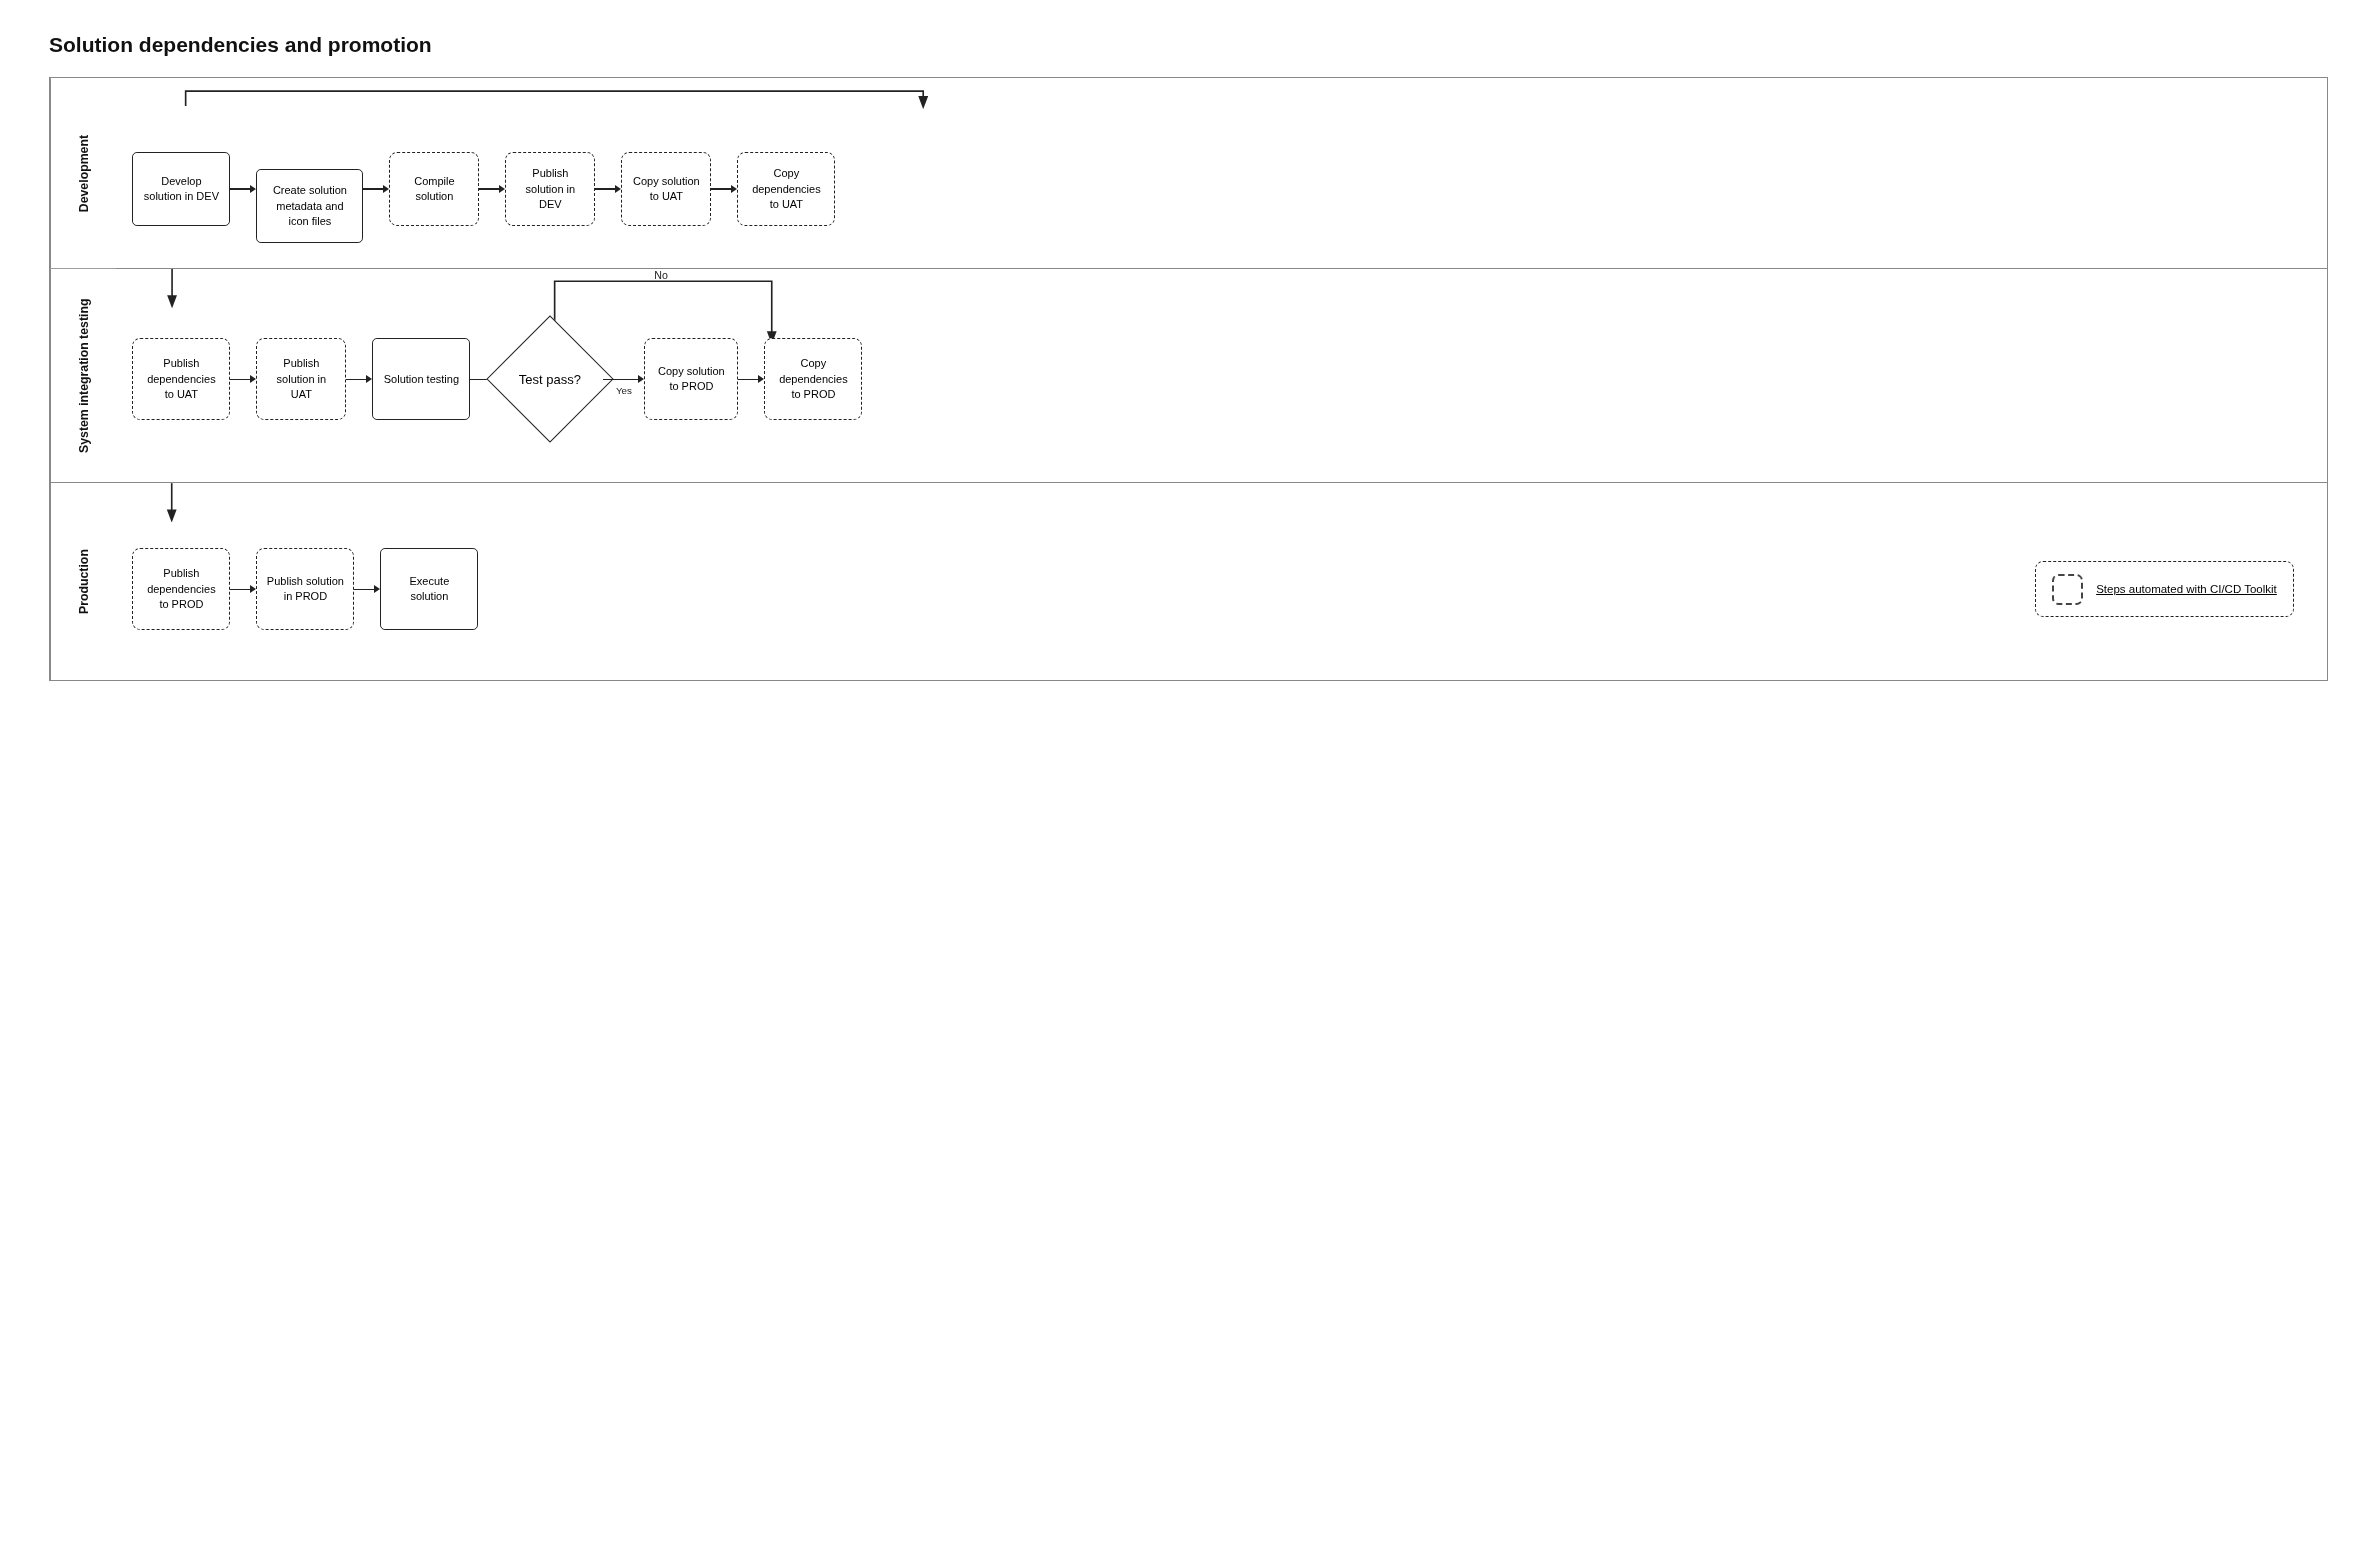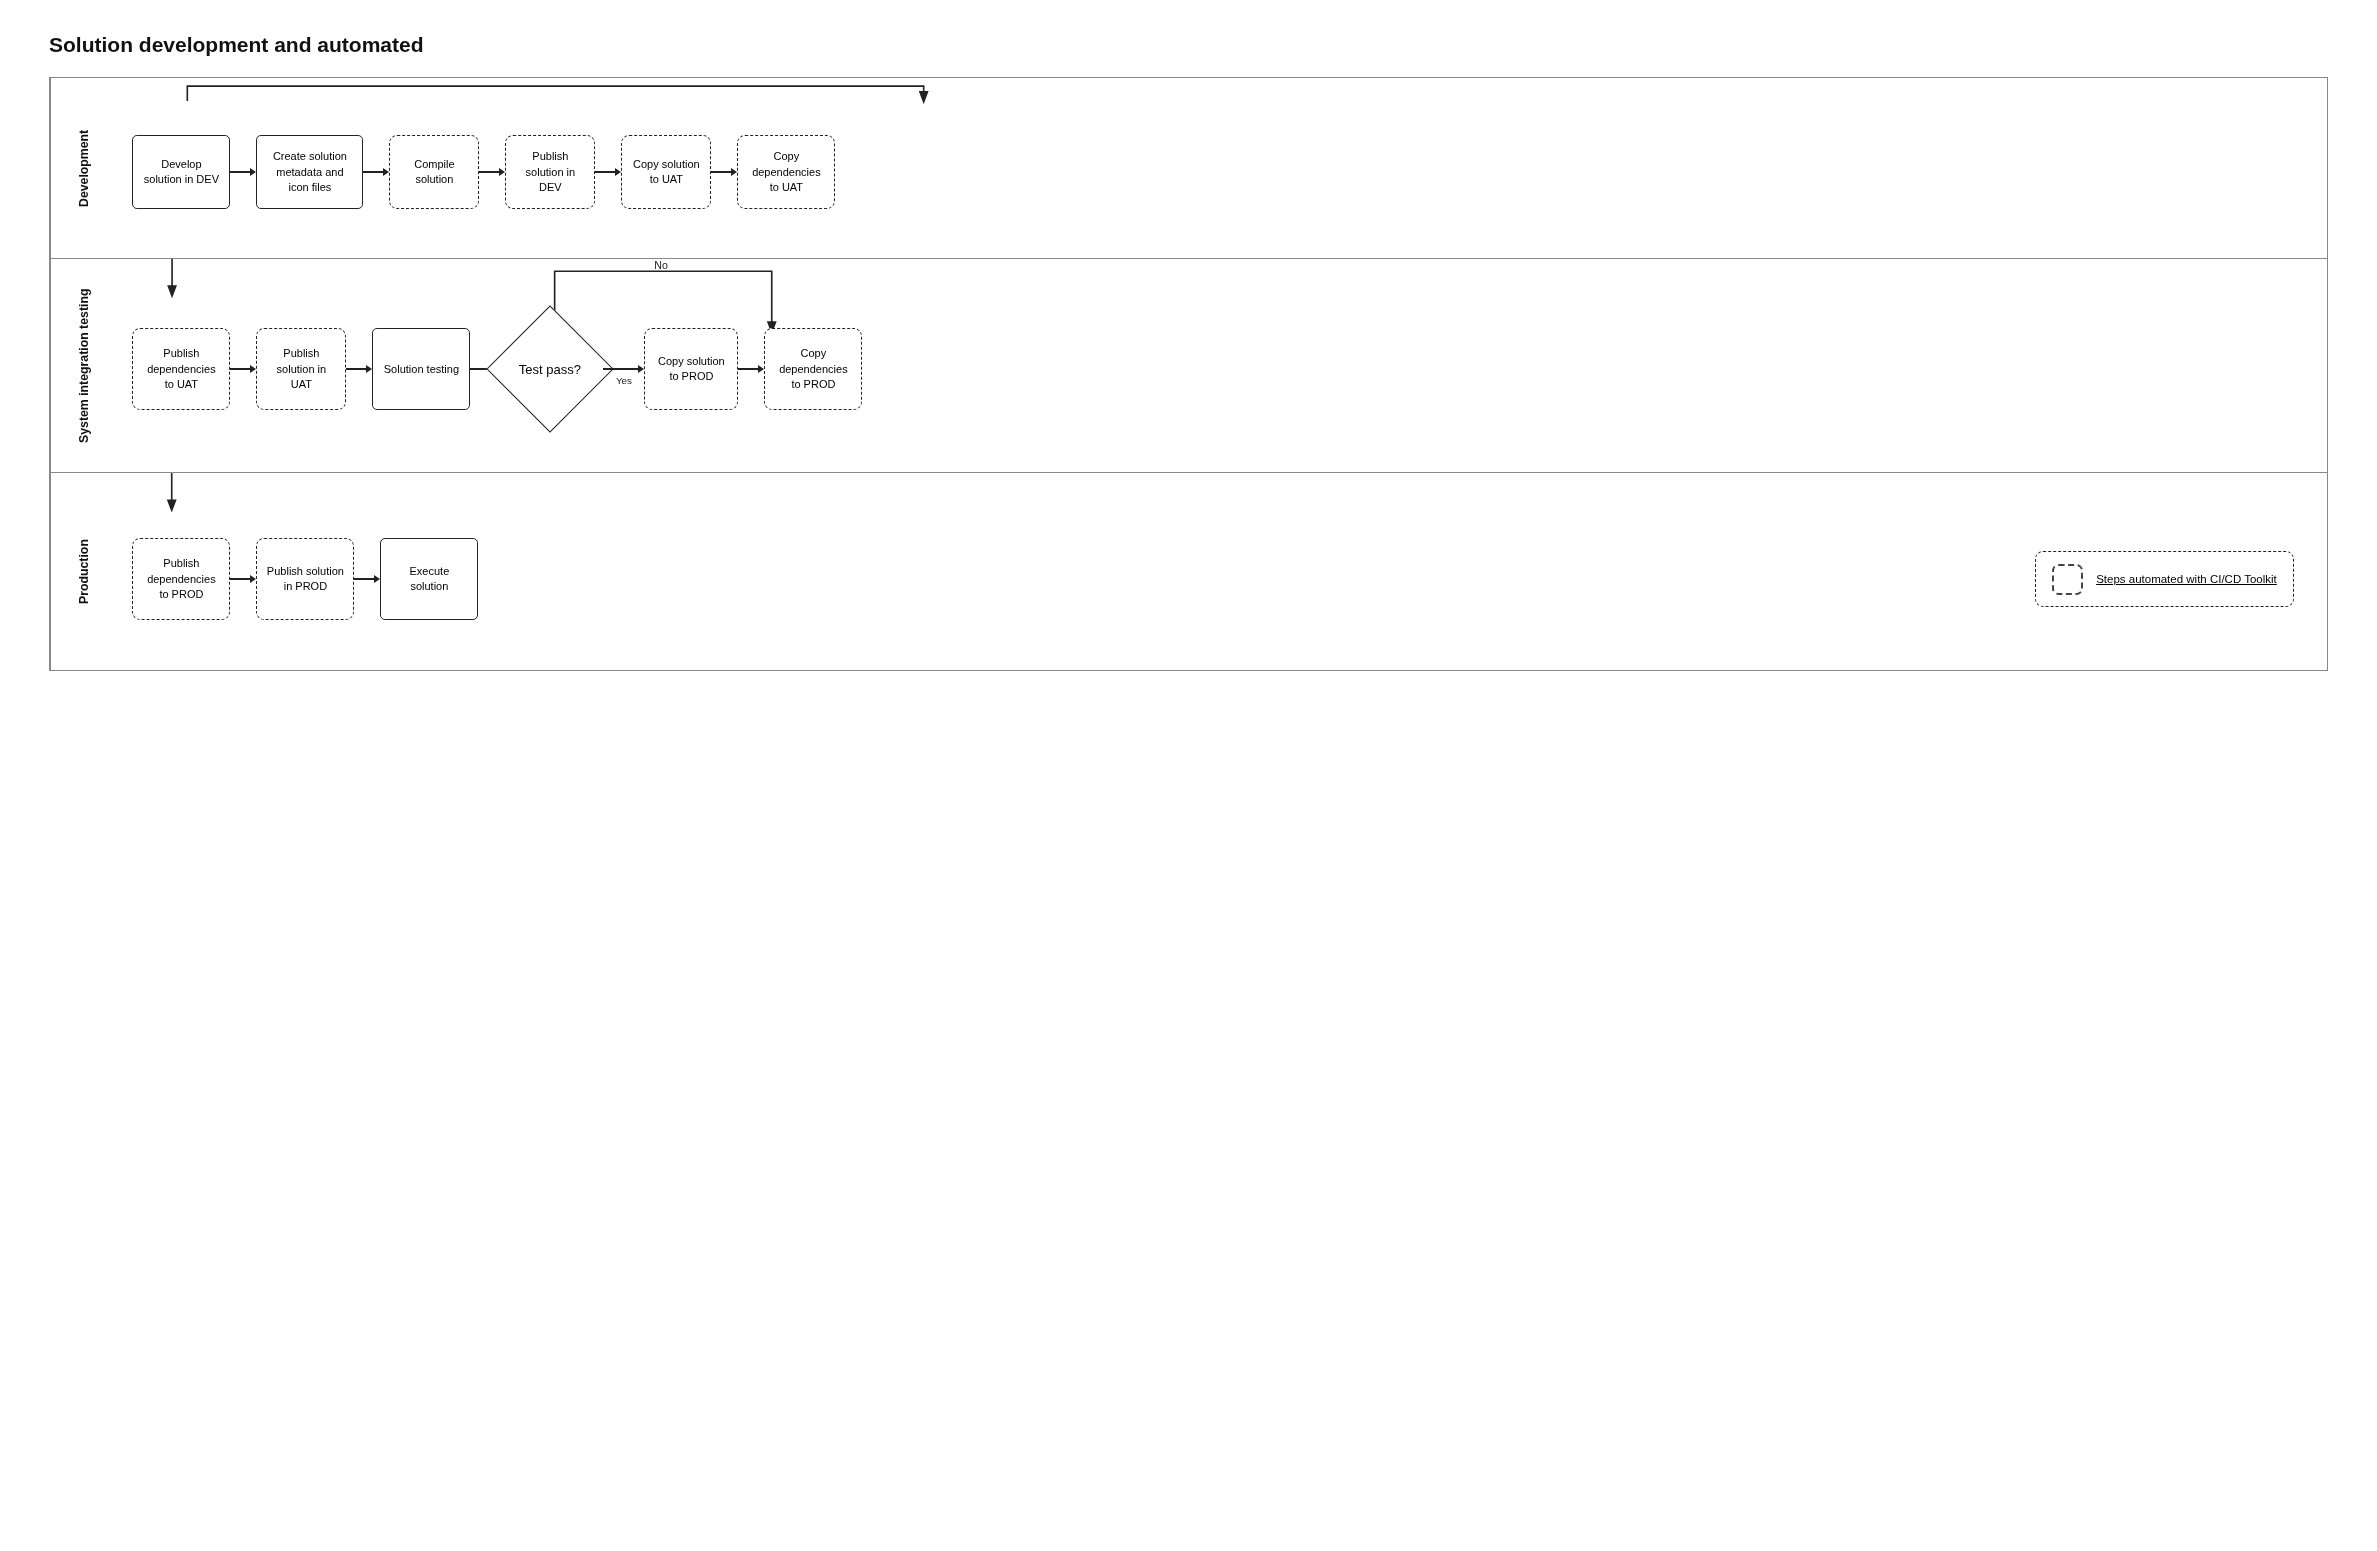--- a/index.html
+++ b/index.html
@@ -166,21 +166,21 @@
       left: 50%;
       transform: translateX(-50%);
       font-size: 9.8px;
       white-space: nowrap;
       color: #222;
     }
   </style>
 </head>
 <body>
 
-<h1>Solution development and automated</h1>
+<h1>Solution dependencies and promotion</h1>
 
 <div class="diagram-outer">
 
   <div class="lane">
     <div class="lane-label">Development</div>
     <div class="lane-content-wrap">
 
       <svg class="lane-svg" style="z-index:1;" viewBox="0 0 2698 220" width="2210" height="180">
 
         <path d="M 85 28 L 85 10 L 985 10 L 985 28" fill="none" stroke="#222" stroke-width="2" marker-end="url(#arrowhead-dev)"></path>
@@ -194,21 +194,21 @@
 
         <div class="box box-solid" style="width:98px; min-height:74px;">
           <span>Develop solution in DEV</span>
         </div>
 
         <div class="arrow-h">
           <div class="arrow-h-line"></div>
             <div class="arrow-h-head"></div>
         </div>
 
-        <div class="box box-solid" style="width:107px; min-height:74px;">
+        <div class="box box-solid" style="width:107px; min-height:74px;margin-top:34px;">
           <span>Create solution metadata and icon files</span>
         </div>
 
         <div class="arrow-h">
           <div class="arrow-h-line"></div>
             <div class="arrow-h-head"></div>
         </div>
 
         <div class="box box-dashed" style="width:90px; min-height:74px;">
           <span>Compile solution</span>

